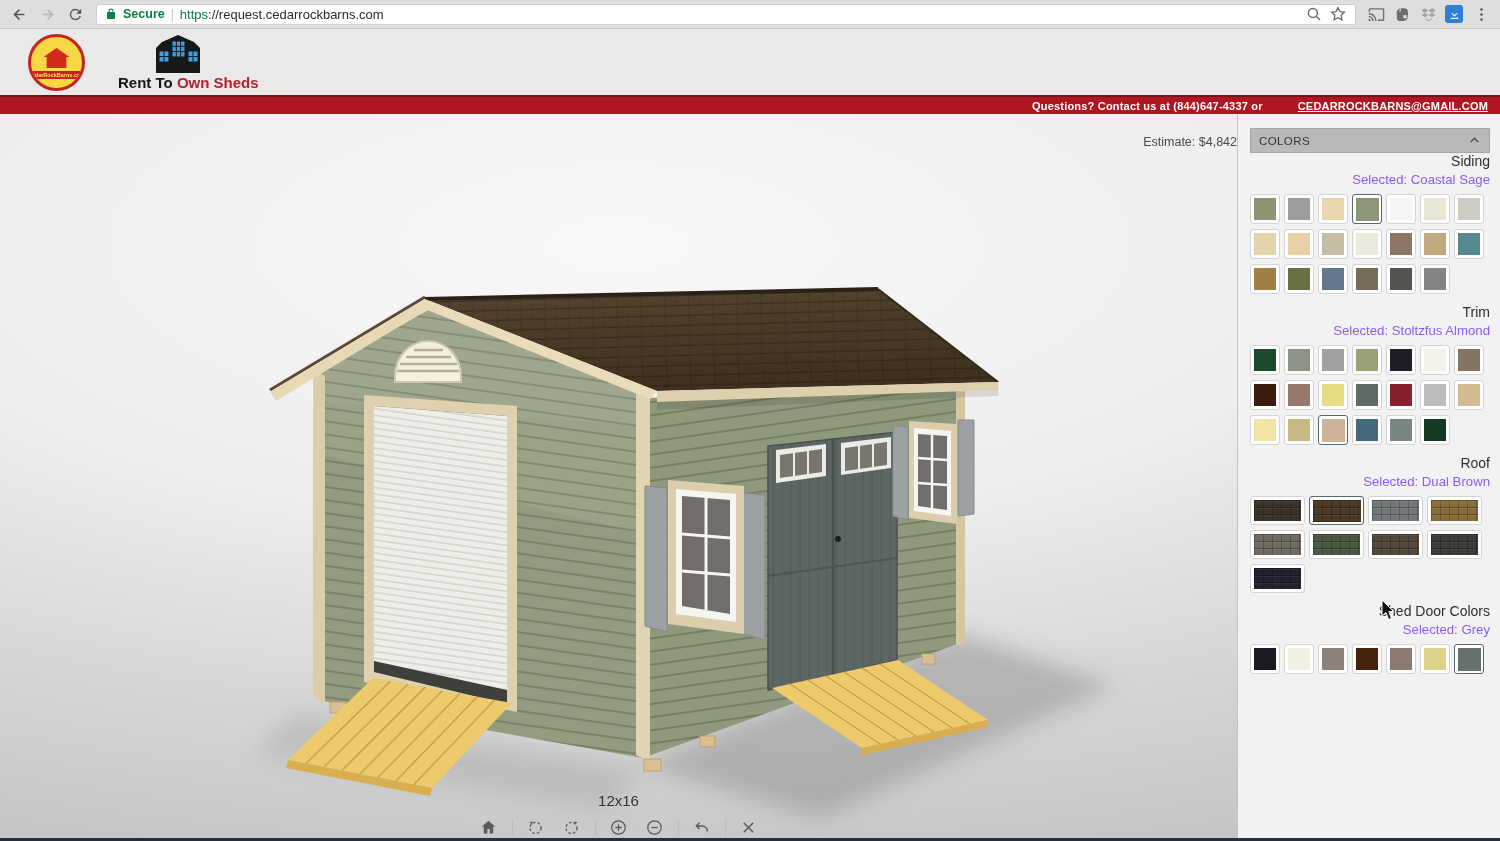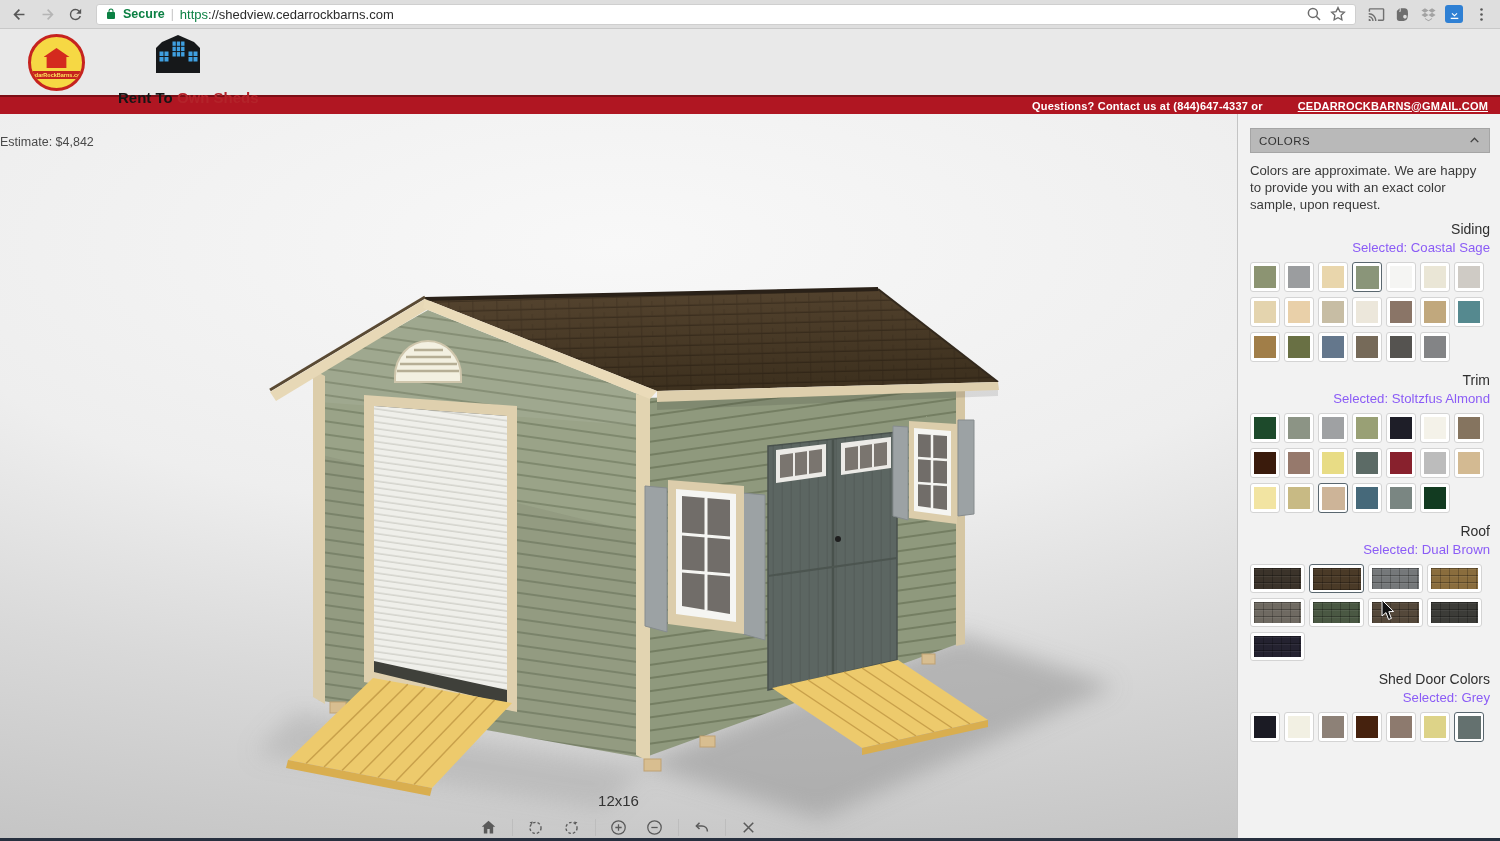--- a/index.html
+++ b/index.html
@@ -24,37 +24,37 @@
   .dl-ext { width:18px; height:18px; background:#2f80d4; border-radius:3px; display:flex; align-items:center; justify-content:center; }
   .dl-ext svg { width:13px; height:13px; }
 
   
   .site-header { position:relative; height:66px; background:#e9e9e9; display:flex; align-items:center; }
   .logo-badge { position:absolute; left:28px; top:5px; width:57px; height:57px; border-radius:50%; background:#f6d844; border:3px solid #c6231f; display:flex; flex-direction:column; align-items:center; justify-content:center; overflow:hidden; }
   .badge-barn { width:26px; height:20px; background:#d42a1e; clip-path:polygon(50% 0,100% 45%,88% 45%,88% 100%,12% 100%,12% 45%,0 45%); margin-top:2px; }
   .badge-ribbon { margin-top:3px; background:#c6231f; color:#ffe35a; font-size:5.5px; font-weight:bold; padding:1px 3px; border-radius:2px; white-space:nowrap; }
   .logo-barn { position:absolute; left:118px; top:6px; width:120px; text-align:center; }
   .logo-barn svg { width:60px; height:38px; display:block; margin:0 auto; }
-  .barn-text { font-size:15px; font-weight:bold; letter-spacing:0; line-height:1; margin-top:17px; white-space:nowrap; }
+  .barn-text { font-size:15px; font-weight:bold; letter-spacing:0; line-height:1; margin-top:2px; white-space:nowrap; }
   .barn-text .t1 { color:#161616; }
   .barn-text .t2 { color:#b3232a; }
   .hdr-actions { position:absolute; right:18px; top:4px; display:flex; gap:12px; }
   .hdr-action { width:46px; display:flex; flex-direction:column; align-items:center; cursor:pointer; }
   .hdr-action-label { color:#b3232a; font-size:11px; line-height:1.15; text-align:center; }
   .hdr-action svg { width:24px; height:24px; margin-top:2px; }
 
   
   .red-banner { height:19px; background:#b01622; border-top:2px solid #7c0e16; display:flex; align-items:center; justify-content:flex-end; padding-right:12px; font-size:11px; font-weight:bold; color:#fff; letter-spacing:.2px; }
   .banner-email { color:#fff; text-decoration:underline; cursor:pointer; margin-left:3px;padding-left:32px; }
 
   
   .main { display:flex; height:727px; }
   .viewer { position:relative; width:1237px; height:727px; overflow:hidden;
             background:radial-gradient(ellipse 140% 90% at 50% 18%, #f8f8f8 0%, #eeeeee 42%, #d9d9d9 68%, #c3c3c3 100%); }
-  .estimate { position:absolute; top:21px; left:0; right:0; text-align:left; font-size:12.5px; color:#4a4a4a; }
+  .estimate { position:absolute; top:21px; left:0; right:0; text-align:right; font-size:12.5px; color:#4a4a4a; }
   .shed { position:absolute; inset:0; width:100%; height:100%; }
   .size-label { position:absolute; bottom:32px; left:0; right:0; text-align:center; font-size:15px; color:#333; }
   .view-toolbar { position:absolute; bottom:3px; left:0; right:0; display:flex; align-items:center; justify-content:center; }
   .tool-group { display:flex; align-items:center; gap:14px; }
   .tool-sep { width:1px; height:17px; background:#bdbdbd; margin:0 12px; }
   .tool-btn { width:22px; height:22px; display:flex; align-items:center; justify-content:center; cursor:pointer; }
   .tool-btn svg { width:19px; height:19px; }
 
   
   .colors-panel { width:263px; height:727px; background:#f2f2f2; border-left:1px solid #c4c4c4; padding:14px 10px 0 12px; overflow:hidden; }
@@ -100,21 +100,21 @@
         </svg>
     </div>
     <div class="address-bar">
       <span class="lock-wrap">
         <svg viewBox="0 0 24 24" fill="#0b8043">
             <path d="M18 8h-1V6a5 5 0 0 0-10 0v2H6a2 2 0 0 0-2 2v10a2 2 0 0 0 2 2h12a2 2 0 0 0 2-2V10a2 2 0 0 0-2-2zM9 6a3 3 0 0 1 6 0v2H9V6z"></path>
           </svg>
       </span>
       <span class="secure-text">Secure</span>
       <span class="addr-sep">|</span>
-      <span class="url-text"><span class="url-scheme">https</span><span>://shedview.cedarrockbarns.com</span></span>
+      <span class="url-text"><span class="url-scheme">https</span><span>://request.cedarrockbarns.com</span></span>
       <span class="bar-right-ico">
         <svg viewBox="0 0 24 24" fill="none" stroke="#6c6c6c" stroke-width="2">
             <circle cx="10.5" cy="10.5" r="6"></circle>
             <path d="M15 15l5 5"></path>
           </svg>
       </span>
       <span class="bar-right-ico">
         <svg viewBox="0 0 24 24" fill="none" stroke="#6c6c6c" stroke-width="1.8">
             <path d="M12 3.5l2.6 5.3 5.9.9-4.3 4.1 1 5.9-5.2-2.8-5.2 2.8 1-5.9L3.5 9.7l5.9-.9z"></path>
           </svg>
@@ -359,21 +359,20 @@
         </div>
     </div>
 
     <aside class="colors-panel">
       <div class="panel-header">
         <span class="panel-header-title">COLORS</span>
         <svg viewBox="0 0 24 24" fill="none" stroke="#444" stroke-width="2.6">
             <path d="M5 15l7-7 7 7"></path>
           </svg>
       </div>
-      <div class="panel-note">Colors are approximate. We are happy to provide you with an exact color sample, upon request.</div>
       <div id="color-sections">
           <div class="section">
             <div class="sec-title">Siding</div>
             <div class="sec-sel">Selected: Coastal Sage</div>
             <div class="swatch-row">
               <div class="swatch">
                 <div class="chip" style="background-color: rgb(140, 148, 114);"></div>
               </div>
               <div class="swatch">
                 <div class="chip" style="background-color: rgb(155, 157, 159);"></div>

